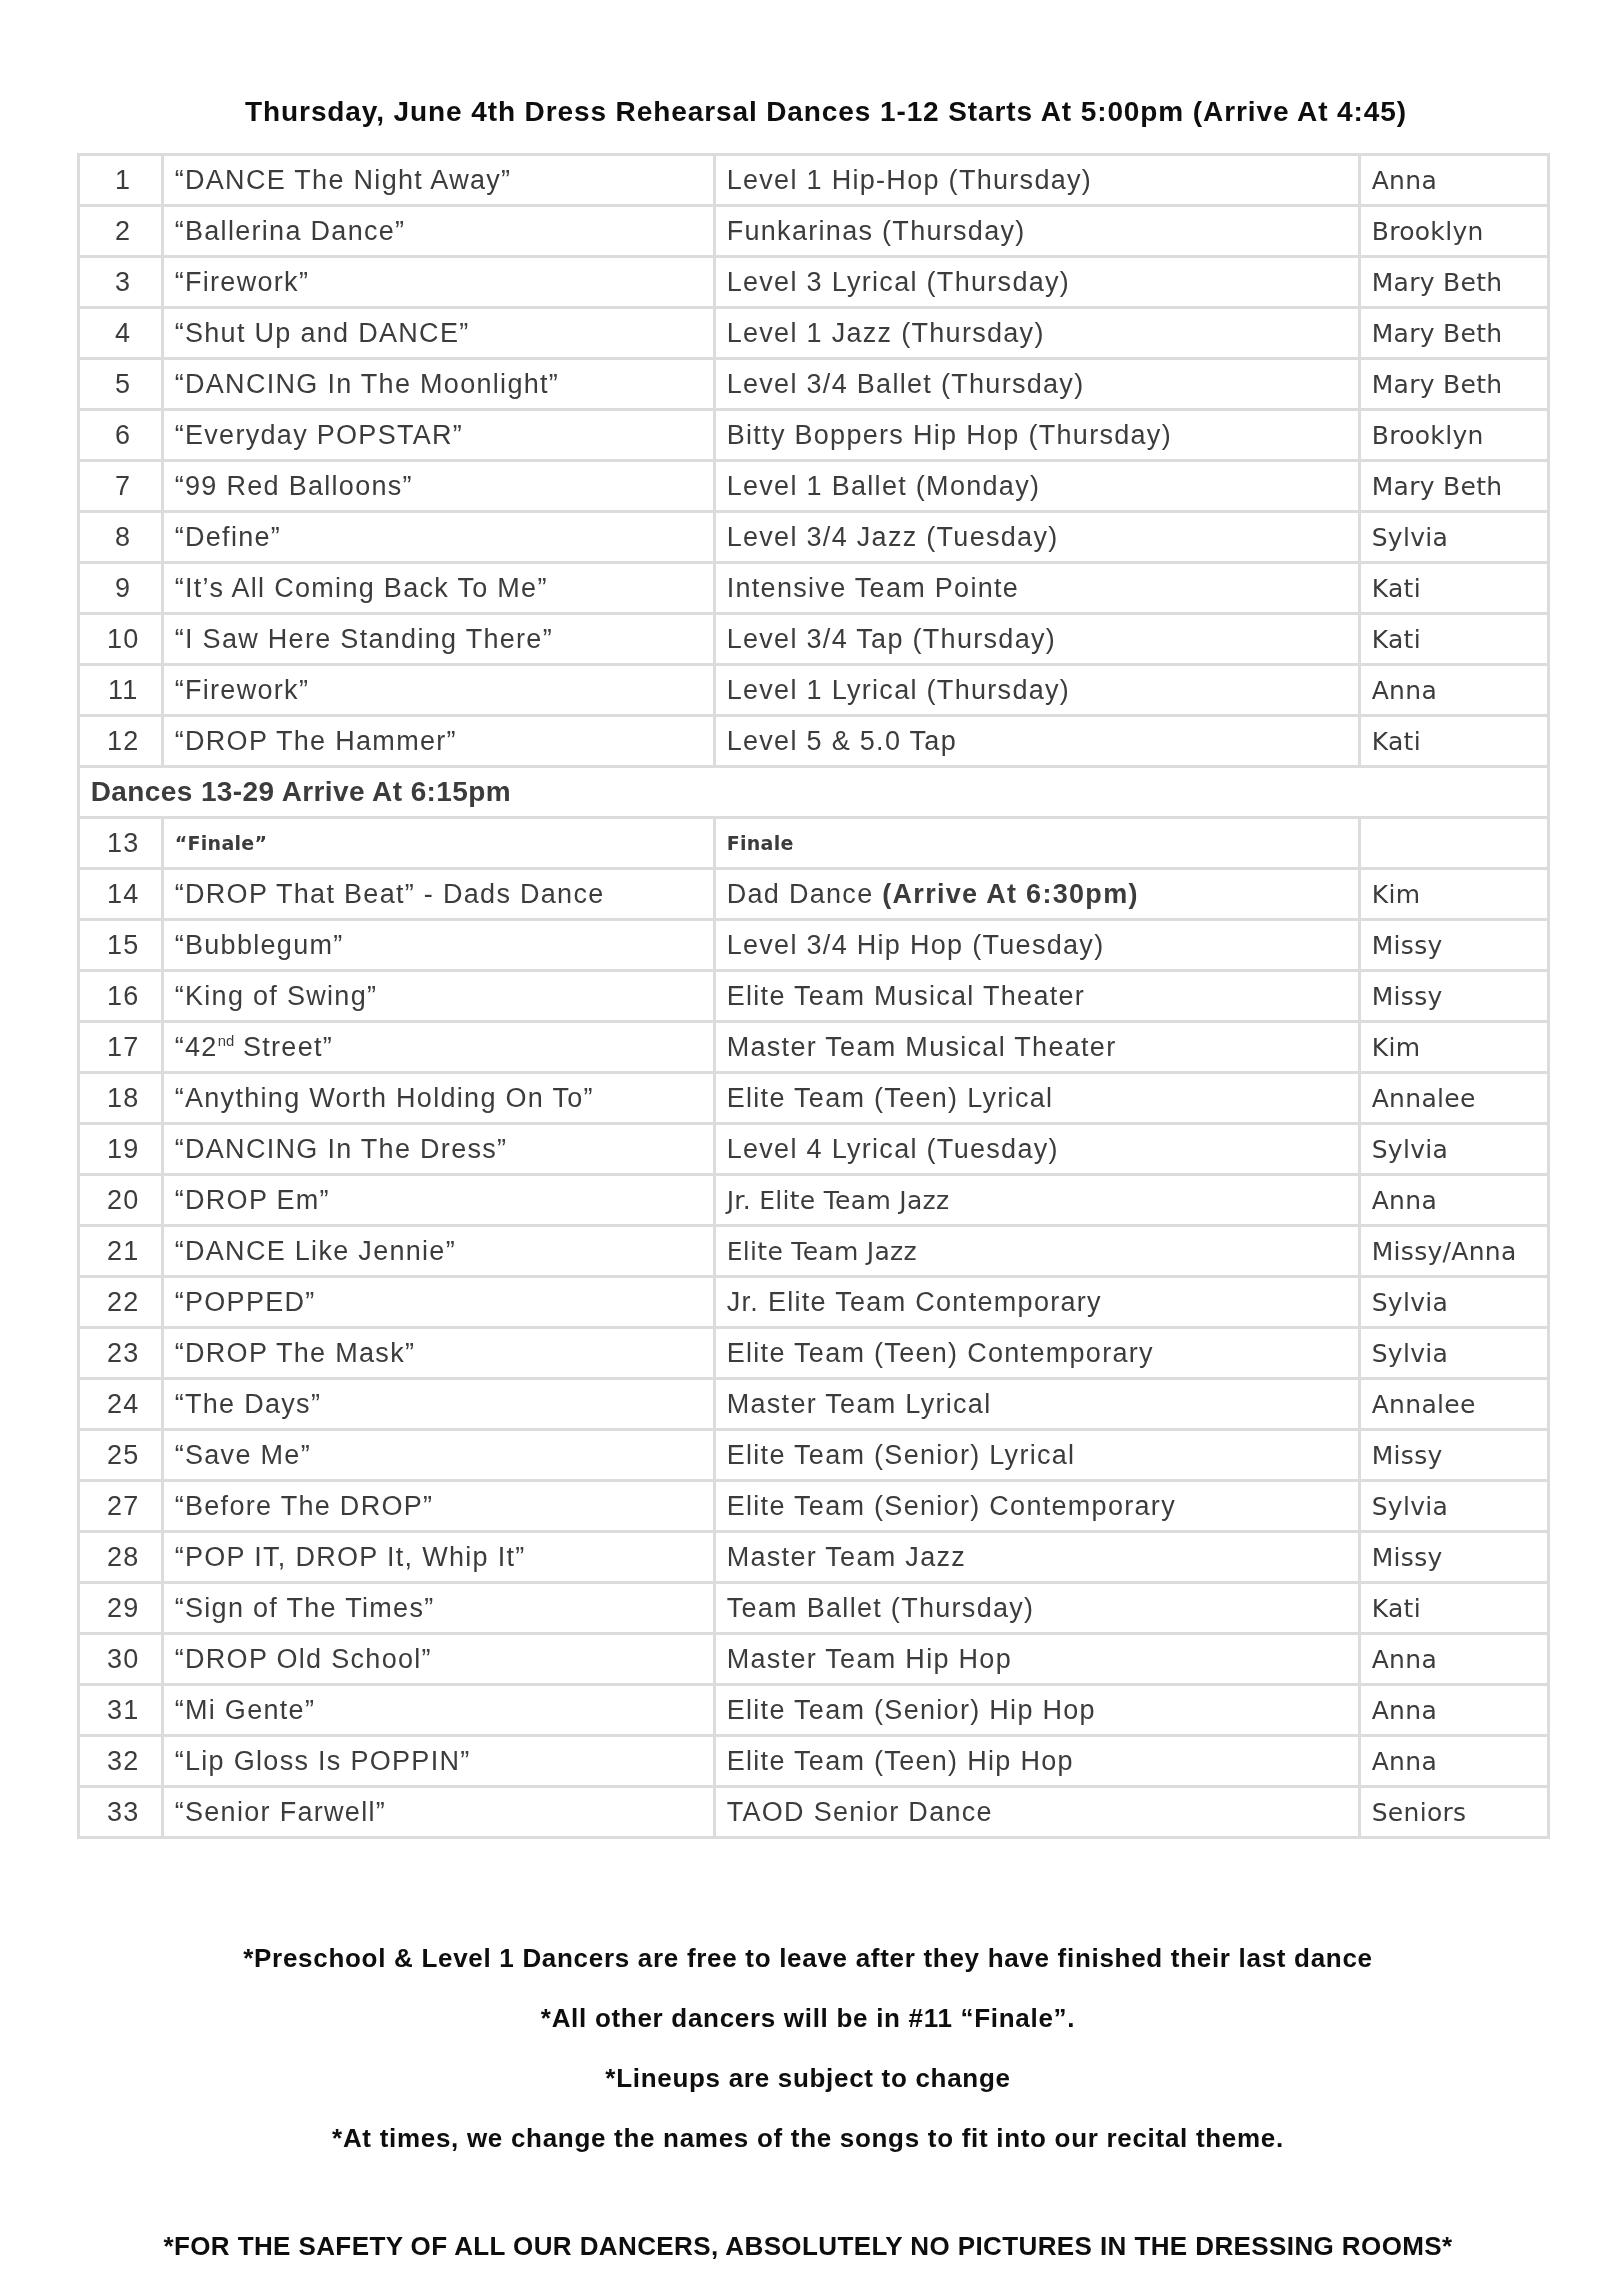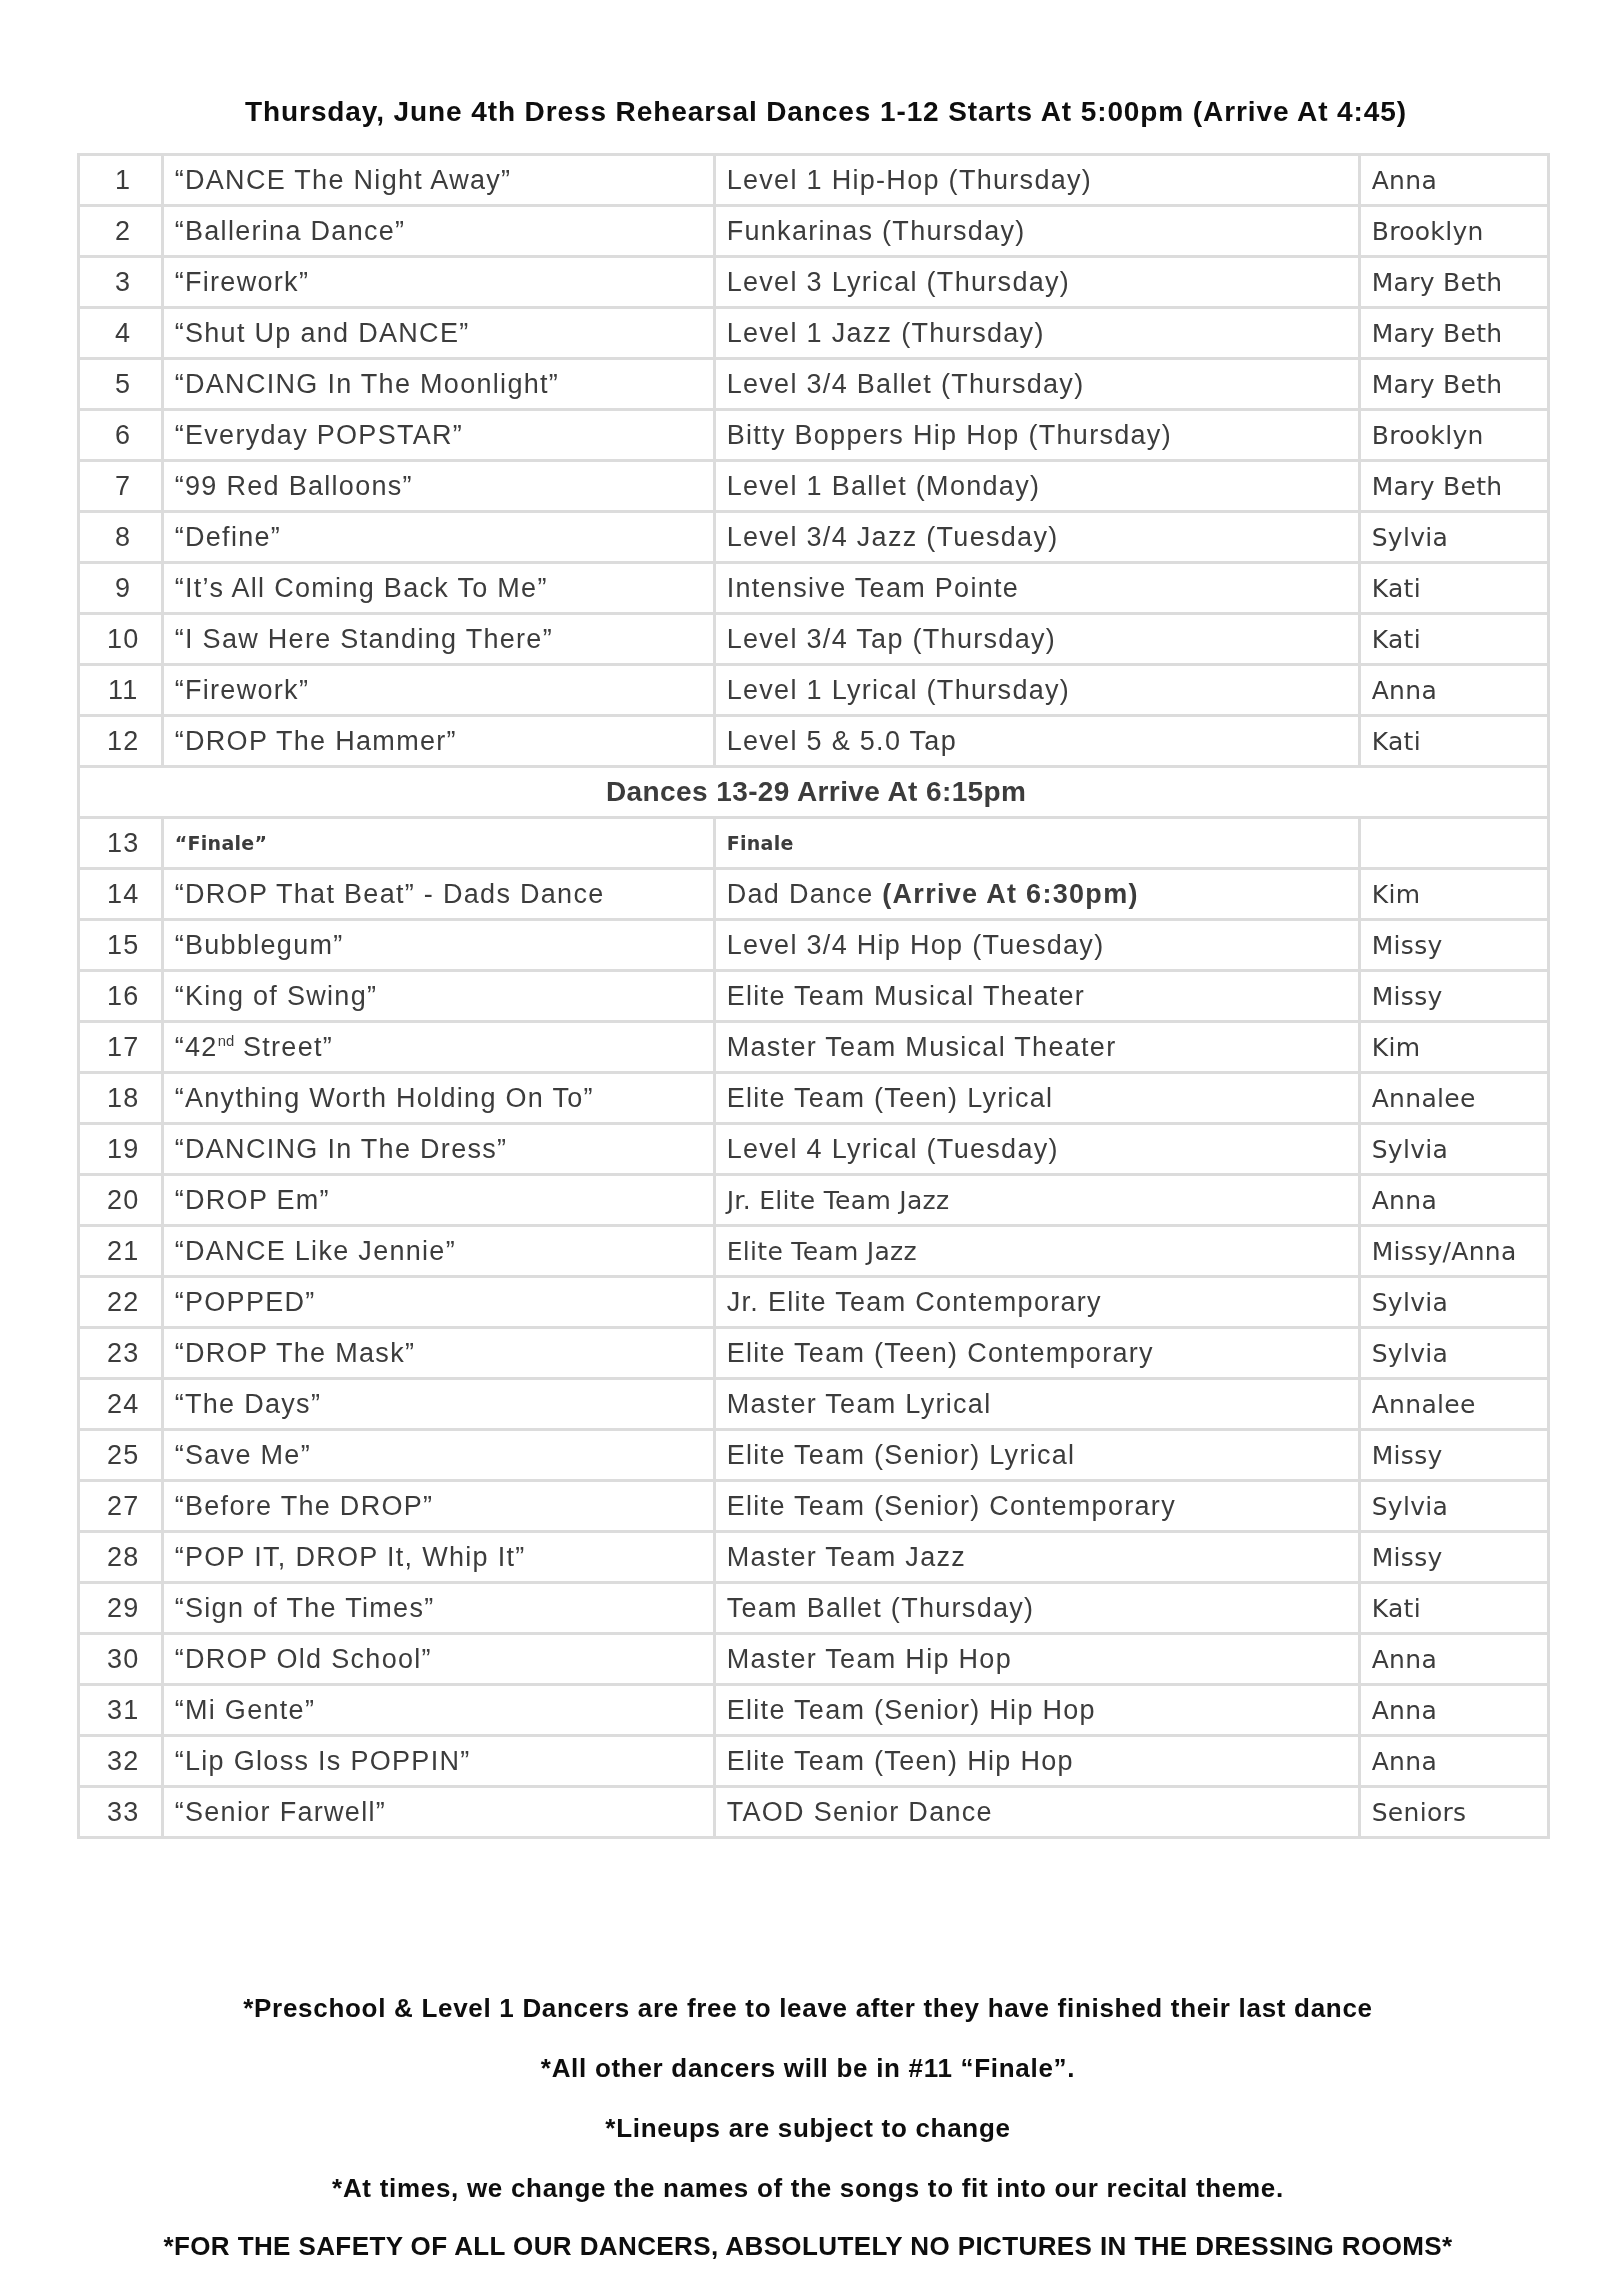--- a/index.html
+++ b/index.html
@@ -23,26 +23,26 @@
     white-space:nowrap;overflow:hidden;padding:0 5.3px 0 10.7px;background:#ffffff;
   }
   td.thin{font-family:"Liberation Sans",sans-serif;font-size:27px;letter-spacing:1.3px;}
   td.num{text-align:center;padding:0;}
   td.round{font-family:"DejaVu Sans",sans-serif;font-size:25px;letter-spacing:0.3px;}
   td.boldcell{
     font-family:"DejaVu Sans",sans-serif;font-size:19px;font-weight:bold;
     letter-spacing:0.3px;color:#383838;
   }
   td.divider{
-    text-align:center;font-family:"Liberation Sans",sans-serif;font-weight:bold;
+    text-align:left;font-family:"Liberation Sans",sans-serif;font-weight:bold;
     font-size:28px;letter-spacing:0.4px;color:#121212;padding:0;
   }
   .bold-part{font-weight:bold;}
   sup.ord{font-size:0.55em;vertical-align:super;letter-spacing:0;line-height:0;}
-  .notes{position:absolute;top:1993px;left:0;width:100%;text-align:center;}
+  .notes{position:absolute;top:1943px;left:0;width:100%;text-align:center;}
   .notes p{
     margin:0 0 29px 0;font-weight:bold;font-size:26px;letter-spacing:0.7px;color:#0e0e0e;
   }
   .warning{
     position:absolute;top:2231px;left:0;width:100%;margin:0;text-align:center;
     font-weight:bold;font-size:26px;letter-spacing:0.4px;color:#0e0e0e;
   }
 </style>
 </head>
 <body>

